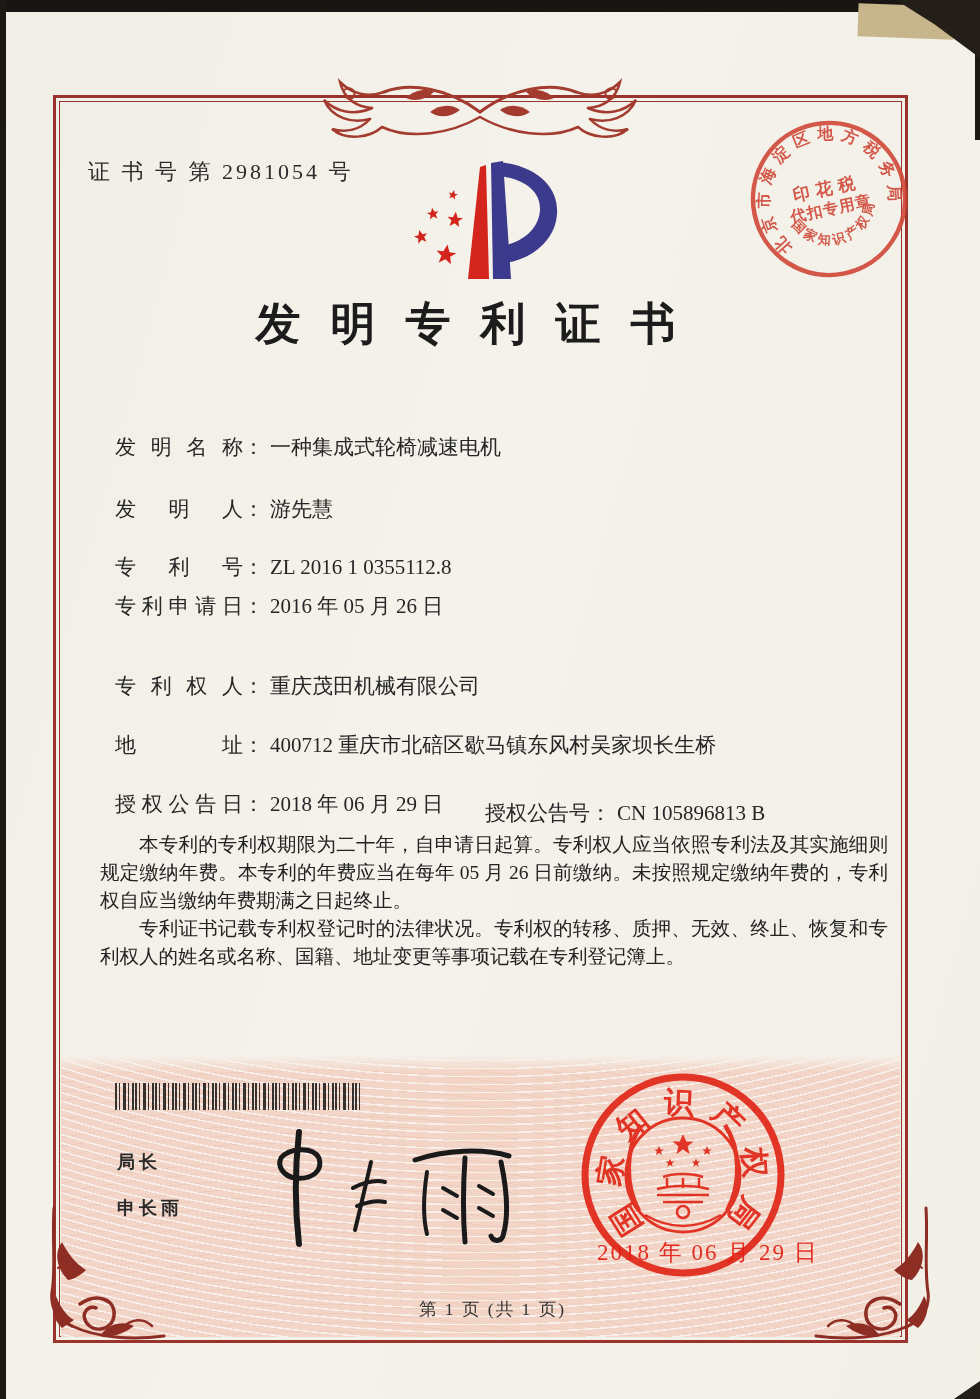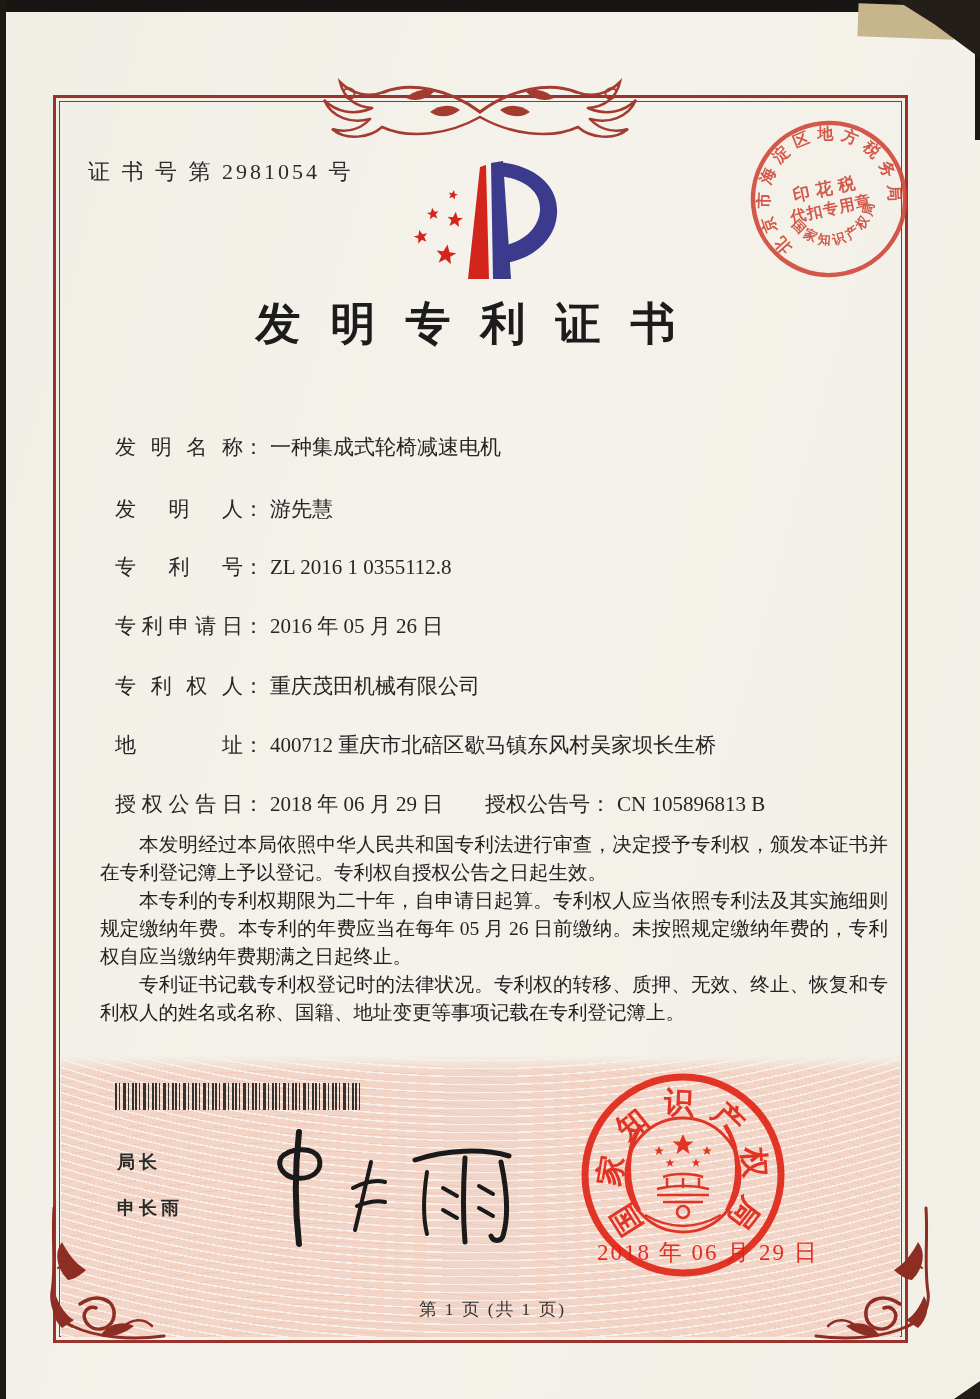--- a/index.html
+++ b/index.html
@@ -24,21 +24,21 @@
       linear-gradient(rgba(244,241,234,.95),rgba(244,241,234,0) 16px),
       repeating-radial-gradient(circle at 50% -1300px,rgba(255,255,255,.65) 0 1.5px,rgba(255,255,255,0) 1.5px 8px),
       repeating-radial-gradient(circle at 30% 1500px,rgba(233,185,165,.35) 0 1px,rgba(255,255,255,0) 1px 9px);}
   .cert-no{left:88px;top:157px;font-size:22px;letter-spacing:3px;color:#2b2b2b;}
   .title{left:53px;top:294px;width:855px;text-align:center;font-size:45px;font-weight:bold;
          letter-spacing:30px;box-sizing:border-box;color:#1c1c1c;}
   .frow{left:115px;width:780px;font-size:21px;white-space:nowrap;}
   .flabel{display:inline-block;width:128px;text-align:justify;text-align-last:justify;}
   .fcolon{margin:0 2px 0 0;}
   .fval{margin-left:4px;}
-  .grant-no{position:absolute;left:370px;top:0;white-space:nowrap;}
+  .grant-no{position:absolute;left:370px;top:9px;white-space:nowrap;}
   .paras{left:100px;top:831px;width:788px;font-size:19.5px;line-height:28px;text-align:justify;color:#222;}
   .paras p{margin:0;text-indent:2em;}
   .barcode{left:115px;top:1083px;width:248px;height:27px;opacity:.88;
     background-image:repeating-linear-gradient(90deg,
       #1b1b1b 0 2px,transparent 2px 4px,#1b1b1b 4px 5px,transparent 5px 8px,
       #1b1b1b 8px 11px,transparent 11px 13px,#1b1b1b 13px 14px,transparent 14px 17px,
       #1b1b1b 17px 19px,transparent 19px 20px);}
   .officer{left:117px;font-size:18px;font-weight:600;color:#2a2a2a;
            font-family:"Liberation Sans","DejaVu Sans",sans-serif;letter-spacing:4px;}
   .seal-date{left:597px;top:1237px;font-size:23px;color:#e21f14;letter-spacing:2px;opacity:.92;}
@@ -137,38 +137,37 @@
 
   <div class="abs frow" style="top:433px">
     <span class="flabel">发明名称</span><span class="fcolon">：</span><span class="fval">一种集成式轮椅减速电机</span>
   </div>
   <div class="abs frow" style="top:495px">
     <span class="flabel">发明人</span><span class="fcolon">：</span><span class="fval">游先慧</span>
   </div>
   <div class="abs frow" style="top:553px">
     <span class="flabel">专利号</span><span class="fcolon">：</span><span class="fval">ZL 2016 1 0355112.8</span>
   </div>
-  <div class="abs frow" style="top:612px">
+  <div class="abs frow" style="top:592px">
     <span class="flabel">专利申请日</span><span class="fcolon">：</span><span class="fval">2016 年 05 月 26 日</span>
   </div>
   <div class="abs frow" style="top:672px">
     <span class="flabel">专利权人</span><span class="fcolon">：</span><span class="fval">重庆茂田机械有限公司</span>
   </div>
   <div class="abs frow" style="top:731px">
     <span class="flabel">地址</span><span class="fcolon">：</span><span class="fval">400712 重庆市北碚区歇马镇东风村吴家坝长生桥</span>
   </div>
   <div class="abs frow" style="top:790px">
     <span class="flabel">授权公告日</span><span class="fcolon">：</span><span class="fval">2018 年 06 月 29 日</span>
     <span class="grant-no">
       <span>授权公告号</span><span class="fcolon">：</span><span class="fval">CN 105896813 B</span>
     </span>
   </div>
 
   <div class="abs paras">
-    <p>本发明经过本局依照中华人民共和国专利法进行审查，决定授予专利权，颁发本证书并在专利登记簿上予以登记。专利权自授权公告之日起生效。</p>
     <p>本专利的专利权期限为二十年，自申请日起算。专利权人应当依照专利法及其实施细则规定缴纳年费。本专利的年费应当在每年 05 月 26 日前缴纳。未按照规定缴纳年费的，专利权自应当缴纳年费期满之日起终止。</p>
     <p>专利证书记载专利权登记时的法律状况。专利权的转移、质押、无效、终止、恢复和专利权人的姓名或名称、国籍、地址变更等事项记载在专利登记簿上。</p>
   </div>
 
   <div class="abs barcode"></div>
 
   <div class="abs officer" style="top:1150px">局长</div>
   <div class="abs officer" style="top:1196px">申长雨</div>
 
   <svg class="abs" style="left:265px;top:1118px;" width="265" height="135" viewBox="0 0 265 135">

